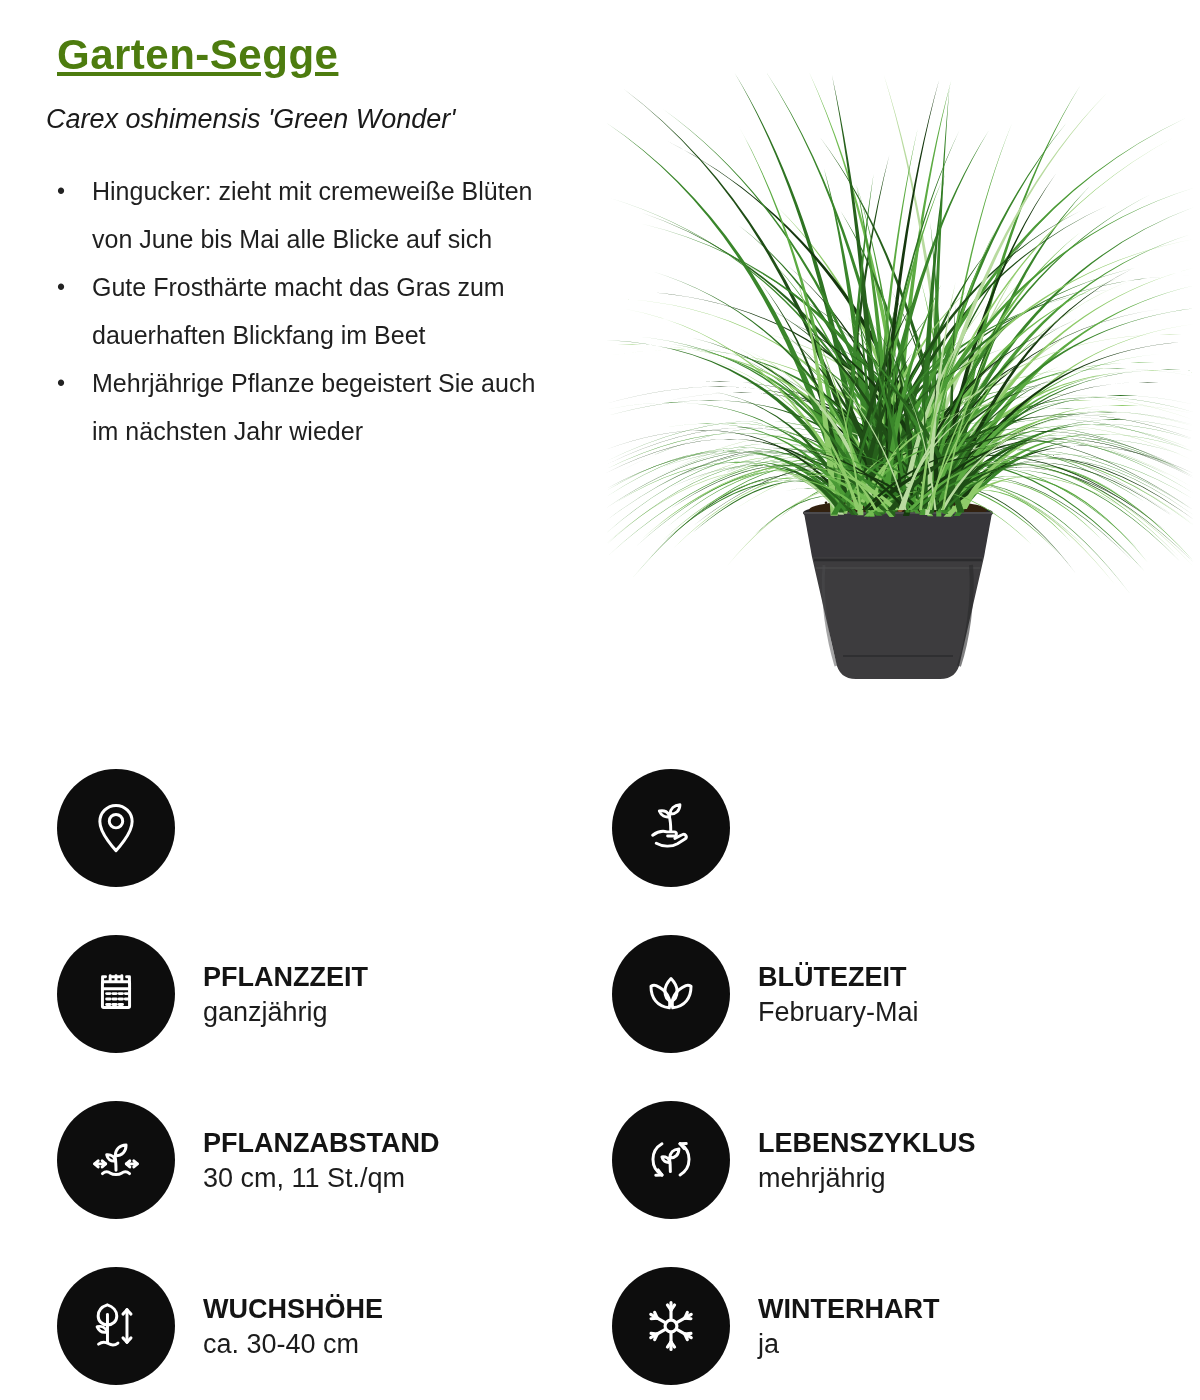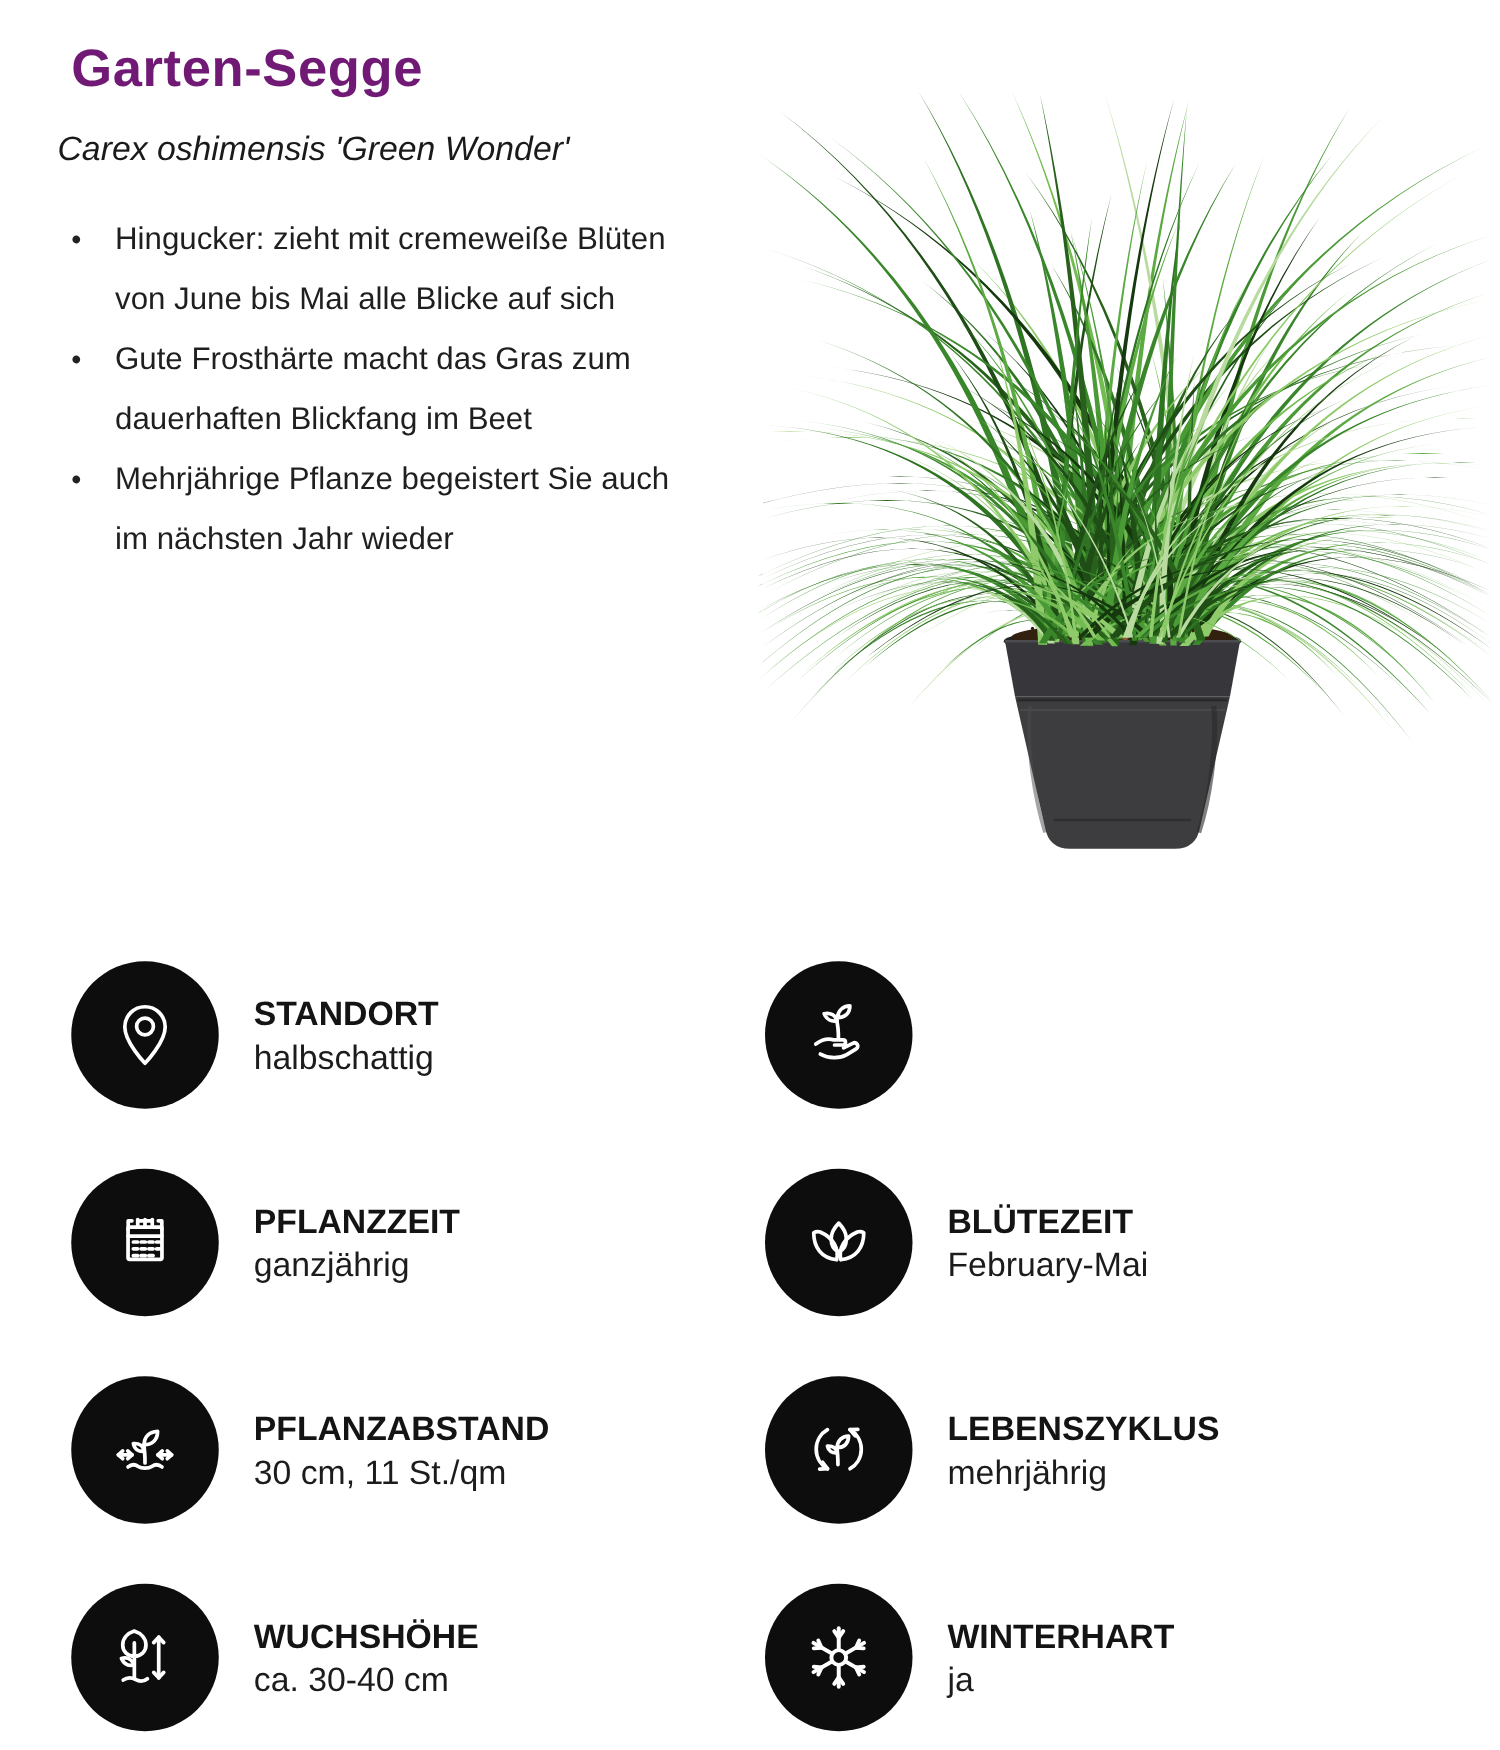--- a/index.html
+++ b/index.html
@@ -64,21 +64,21 @@
   }
   .attr-value {
     font-size: 27px; font-weight: 400; color: #1c1c1c; line-height: 35px;
     max-width: 365px;
   }
   .icn { fill: none; stroke: #ffffff; stroke-width: 2.3; stroke-linecap: round; stroke-linejoin: round; }
 </style>
 </head>
 <body>
 
-<h1 class="page-title" style="color: #701a75;">Garten-Segge</h1>
+<h1 class="page-title" style="color: #4d7c0f; text-decoration: underline;">Garten-Segge</h1>
 <p class="subtitle">Carex oshimensis 'Green Wonder'</p>
 
 <ul class="features">
   <li>Hingucker: zieht mit cremeweiße Blüten von June bis Mai alle Blicke auf sich</li>
   <li>Gute Frosthärte macht das Gras zum dauerhaften Blickfang im Beet</li>
   <li>Mehrjährige Pflanze begeistert Sie auch im nächsten Jahr wieder</li>
 </ul>
 
 <div class="figure">
   <svg id="plant-svg" width="600" height="640" viewBox="0 0 600 640">
@@ -449,24 +449,20 @@
 
 <div class="attributes-grid">
 
   <div class="attr">
     <div class="badge" style="background: rgb(13, 13, 13);">
       <svg class="icn" width="62" height="62" viewBox="0 0 48 48">
         <path d="M24 6.5 C17.1 6.5 11.5 12.1 11.5 19 C11.5 28.6 24 41.5 24 41.5 C24 41.5 36.5 28.6 36.5 19 C36.5 12.1 30.9 6.5 24 6.5 Z"></path>
         <circle cx="24" cy="18.7" r="5.2"></circle>
       </svg>
     </div>
-    <div class="attr-text">
-      <div class="attr-label">STANDORT</div>
-      <div class="attr-value">halbschattig</div>
-    </div>
   </div>
 
   <div class="attr">
     <div class="badge" style="background: rgb(13, 13, 13);">
       <svg class="icn" width="62" height="62" viewBox="0 0 48 48">
         <path d="M23.8 26 C23.8 21 23.4 17.5 22.6 14.6"></path>
         <path d="M23 15.2 C19.6 16 16.4 14.4 15 10.8 C18.8 9.9 22.2 11.7 23 15.2 Z"></path>
         <path d="M23.2 13.2 C23.5 9 26.5 6.2 30.9 6 C30.8 10.6 27.8 13.4 23.2 13.2 Z"></path>
         <path d="M9.8 29.6 C13.6 26.8 17.2 26 20.8 27 L26.6 27 C28.7 27 28.7 30.2 26.6 30.2 L21.4 30.2"></path>
         <path d="M12.6 35.8 C17.6 38.6 24.4 38.8 29 36.2 L34.8 32.6 C37 31.2 35.2 27.8 32.6 29.2 L27 32"></path>

